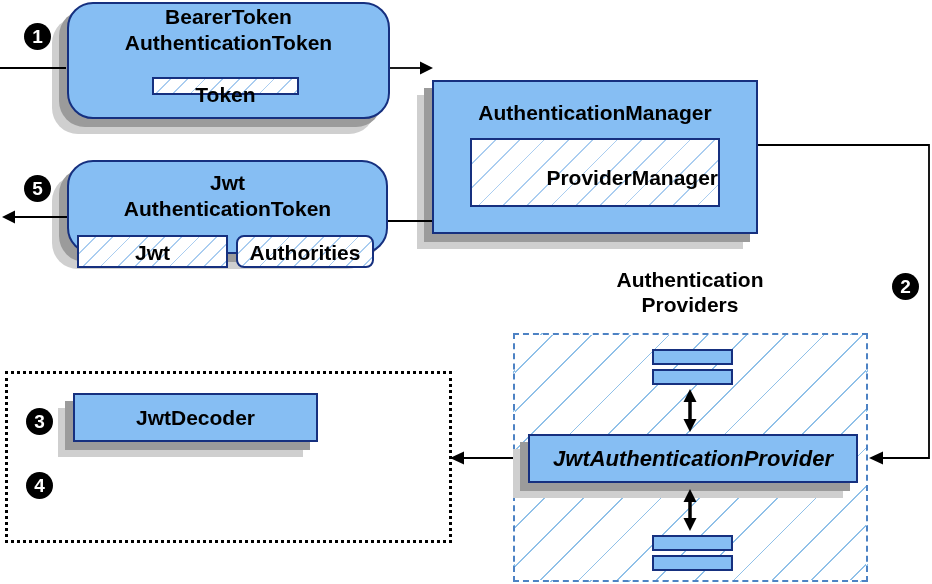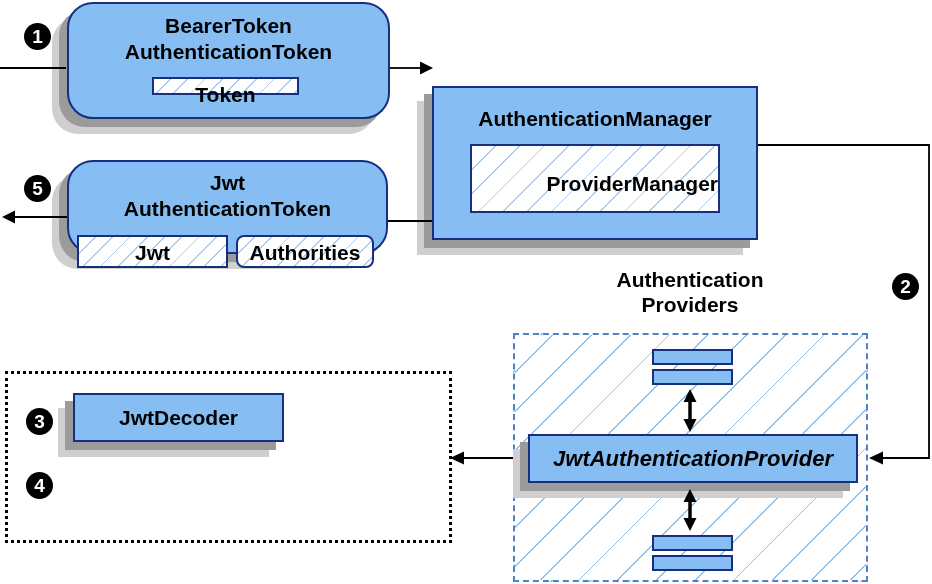--- a/index.html
+++ b/index.html
@@ -53,28 +53,28 @@
 
 <div class="stage">
 
   <div class="badge" style="left:24px;top:23px;">1</div>
   <div class="badge" style="left:892px;top:273px;">2</div>
   <div class="badge" style="left:26px;top:408px;">3</div>
   <div class="badge" style="left:26px;top:472px;">4</div>
   <div class="badge" style="left:24px;top:175px;">5</div>
 
   <div class="box rounded shadowed z3" style="left:67px;top:2px;width:323px;height:117px;">
-    <div class="title" style="padding-top:9px;">
+    <div class="title" style="">
       <div>BearerToken</div>
       <div>AuthenticationToken</div>
     </div>
     <div class="inner hatch" style="left:83px;top:73px;width:147px;height:18px;line-height:31px;">Token</div>
   </div>
 
-  <div class="box shadowed z3" style="left:432px;top:86px;width:326px;height:154px;">
+  <div class="box shadowed z3" style="left:432px;top:80px;width:326px;height:154px;">
     <div class="title" style="padding-top:18px;">AuthenticationManager</div>
     <div class="inner hatch-wide" style="left:36px;top:56px;width:250px;height:69px;line-height:76px;text-align:right;">ProviderManager</div>
   </div>
 
   <div class="box rounded shadowed z3" style="left:67px;top:160px;width:321px;height:94px;">
     <div class="title" style="padding-top:8px;">
       <div>Jwt</div>
       <div>AuthenticationToken</div>
     </div>
     <div class="inner hatch" style="left:8px;top:73px;width:151px;height:33px;line-height:31px;">Jwt</div>
@@ -88,21 +88,21 @@
 
   <div class="dashed-container z1" style="left:513px;top:333px;width:355px;height:249px;font-style:italic;">
     <div class="bar" style="left:137px;top:14px;"></div>
     <div class="bar" style="left:137px;top:34px;"></div>
     <div class="box shadowed" style="left:13px;top:99px;width:330px;height:49px;text-align:center;font-size:22px;line-height:45px;">JwtAuthenticationProvider</div>
     <div class="bar" style="left:137px;top:200px;"></div>
     <div class="bar" style="left:137px;top:220px;"></div>
   </div>
 
   <div class="dotted-container z1" style="left:5px;top:371px;width:447px;height:172px;">
-    <div class="box shadowed" style="left:65px;top:19px;width:211px;height:49px;text-align:center;font-size:21px;line-height:45px;">JwtDecoder</div>
+    <div class="box shadowed" style="left:65px;top:19px;width:245px;height:49px;text-align:center;font-size:21px;line-height:45px;">JwtDecoder</div>
   </div>
 
   <svg class="connectors" viewBox="0 0 932 584" xmlns="http://www.w3.org/2000/svg">
 
     <path class="conn" d="M0 68 H66"></path>
 
     <path class="conn" d="M390 68 H420"></path>
     <polygon class="head" points="420,61.5 420,74.5 433,68"></polygon>
 
     <path class="conn" d="M67 217 H15"></path>

